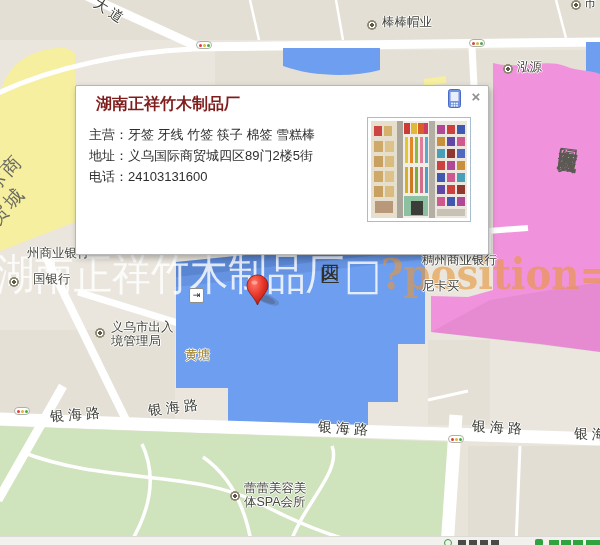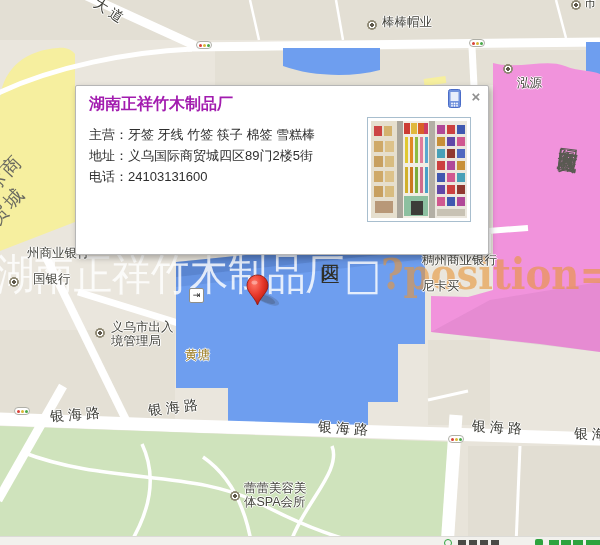--- a/index.html
+++ b/index.html
@@ -36,21 +36,21 @@
     font-size:19px;color:#6A6A60;letter-spacing:3px;transform:rotate(-47deg);line-height:24px;}
 
   
   #marker-shadow{position:absolute;left:252px;top:291px;z-index:5;}
   #marker{position:absolute;left:246px;top:274px;z-index:5;}
 
   
   #popup{position:absolute;left:75px;top:85px;width:414px;height:170px;z-index:6;
     background:#fff;border:1px solid #B6B6B6;border-radius:2px;
     box-shadow:2px 3px 6px rgba(0,0,0,0.28);box-sizing:border-box;}
-  #popup-title{position:absolute;left:13px;top:8px;font-size:16px;font-weight:bold;color:#a21caf;}
+  #popup-title{position:absolute;left:20px;top:8px;font-size:16px;font-weight:bold;color:#7f1d1d;}
   #popup-lines{position:absolute;left:13px;top:38px;width:278px;font-size:13px;line-height:21px;color:#2E2E2E;}
   #popup-phone{position:absolute;left:372px;top:3px;width:15px;height:20px;cursor:pointer;}
   #popup-close{position:absolute;left:392px;top:3px;width:16px;height:16px;font-size:15px;font-weight:bold;
     color:#909090;text-align:center;line-height:16px;cursor:pointer;}
   #popup-thumb{position:absolute;left:291px;top:31px;width:96px;height:97px;background:#fff;
     border:1px solid #A8BECE;padding:3px;cursor:pointer;}
 
   
   #footer{position:absolute;left:0;top:536px;width:600px;height:9px;z-index:7;
     background:#F2F1ED;border-top:1px solid #DCDBD7;overflow:hidden;}
@@ -123,21 +123,21 @@
     <span class="road-label" style="left: 50px; top: 406px; transform: rotate(-5deg);">银海路</span>
     <span class="road-label" style="left: 148px; top: 399px; transform: rotate(-7deg);">银海路</span>
     <span class="road-label" style="left: 318px; top: 420px; transform: rotate(4deg);">银海路</span>
     <span class="road-label" style="left: 472px; top: 419px; transform: rotate(3deg);">银海路</span>
     <span class="road-label" style="left: 574px; top: 426px; transform: rotate(2deg);">银海路</span>
     <span class="poi-icon" style="left: 367px; top: 20px;"></span>
     <span class="poi" style="left: 382px; top: 15px;">棒棒帽业</span>
     <span class="poi-icon" style="left: 571px; top: 0px;"></span>
     <span class="poi" style="left: 584px; top: -4px;">市</span>
     <span class="poi-icon" style="left: 503px; top: 64px;"></span>
-    <span class="poi" style="left: 517px; top: 76px;">泓源</span>
+    <span class="poi" style="left: 517px; top: 60px;">泓源</span>
     <span class="poi" style="left: 27px; top: 246px;">州商业银行</span>
     <span class="poi-icon" style="left: 9px; top: 277px;"></span>
     <span class="poi" style="left: 22px; top: 272px; margin-left: 11px;">国银行</span>
     <span class="poi" style="left: 111px; top: 320px;">义乌市出入</span>
     <span class="poi-icon" style="left: 95px; top: 328px;"></span>
     <span class="poi" style="left: 111px; top: 334px;">境管理局</span>
     <span class="poi orange" style="left: 185px; top: 348px;">黄塘</span>
     <span class="poi" style="left: 422px; top: 253px; text-align: right;">稠州商业银行</span>
     <span class="poi" style="left: 422px; top: 279px;">尼卡买</span>
     <span class="poi" style="left: 244px; top: 481px;">蕾蕾美容美</span>

